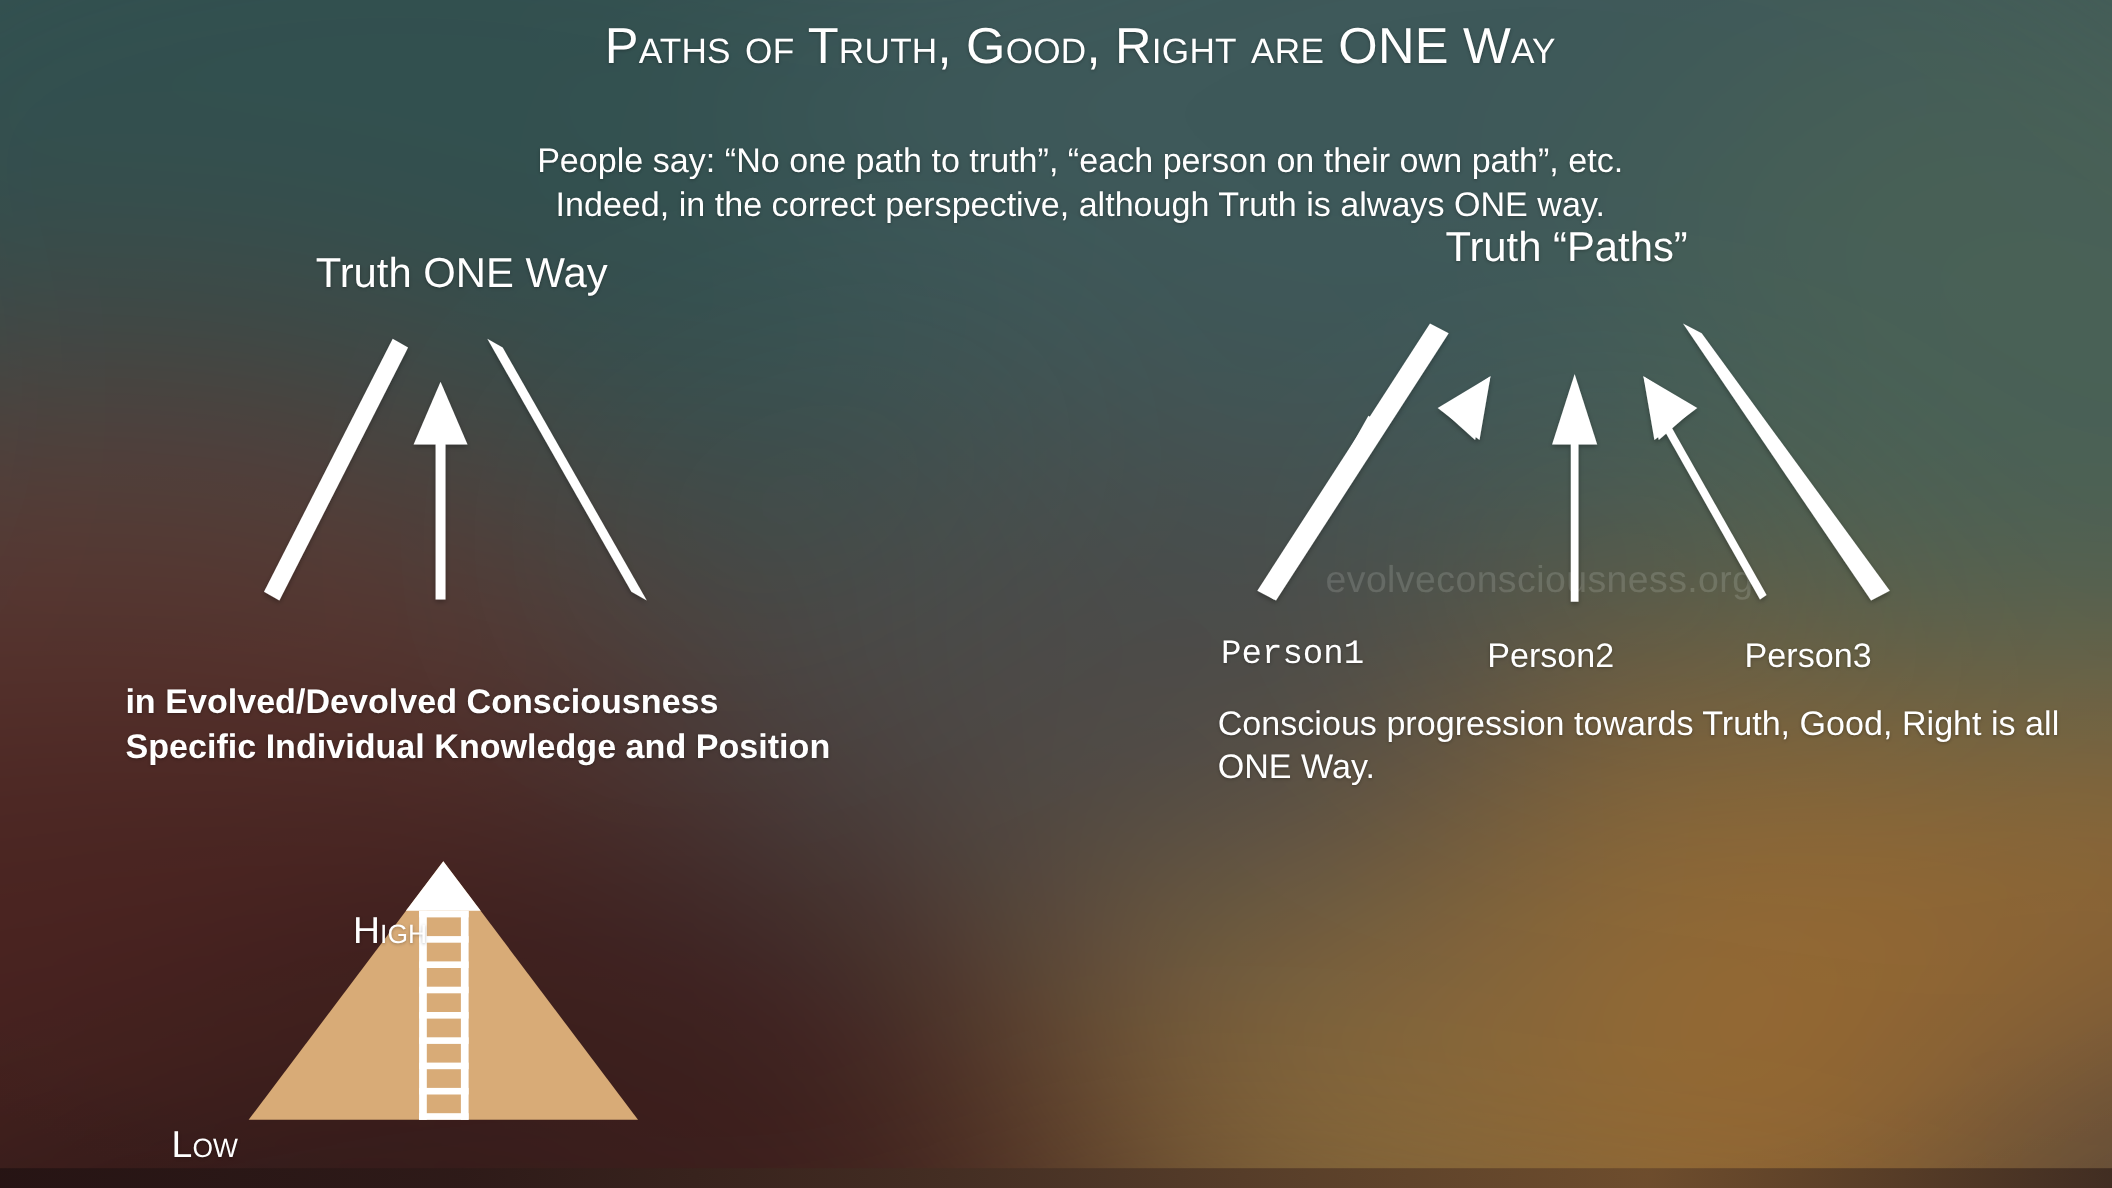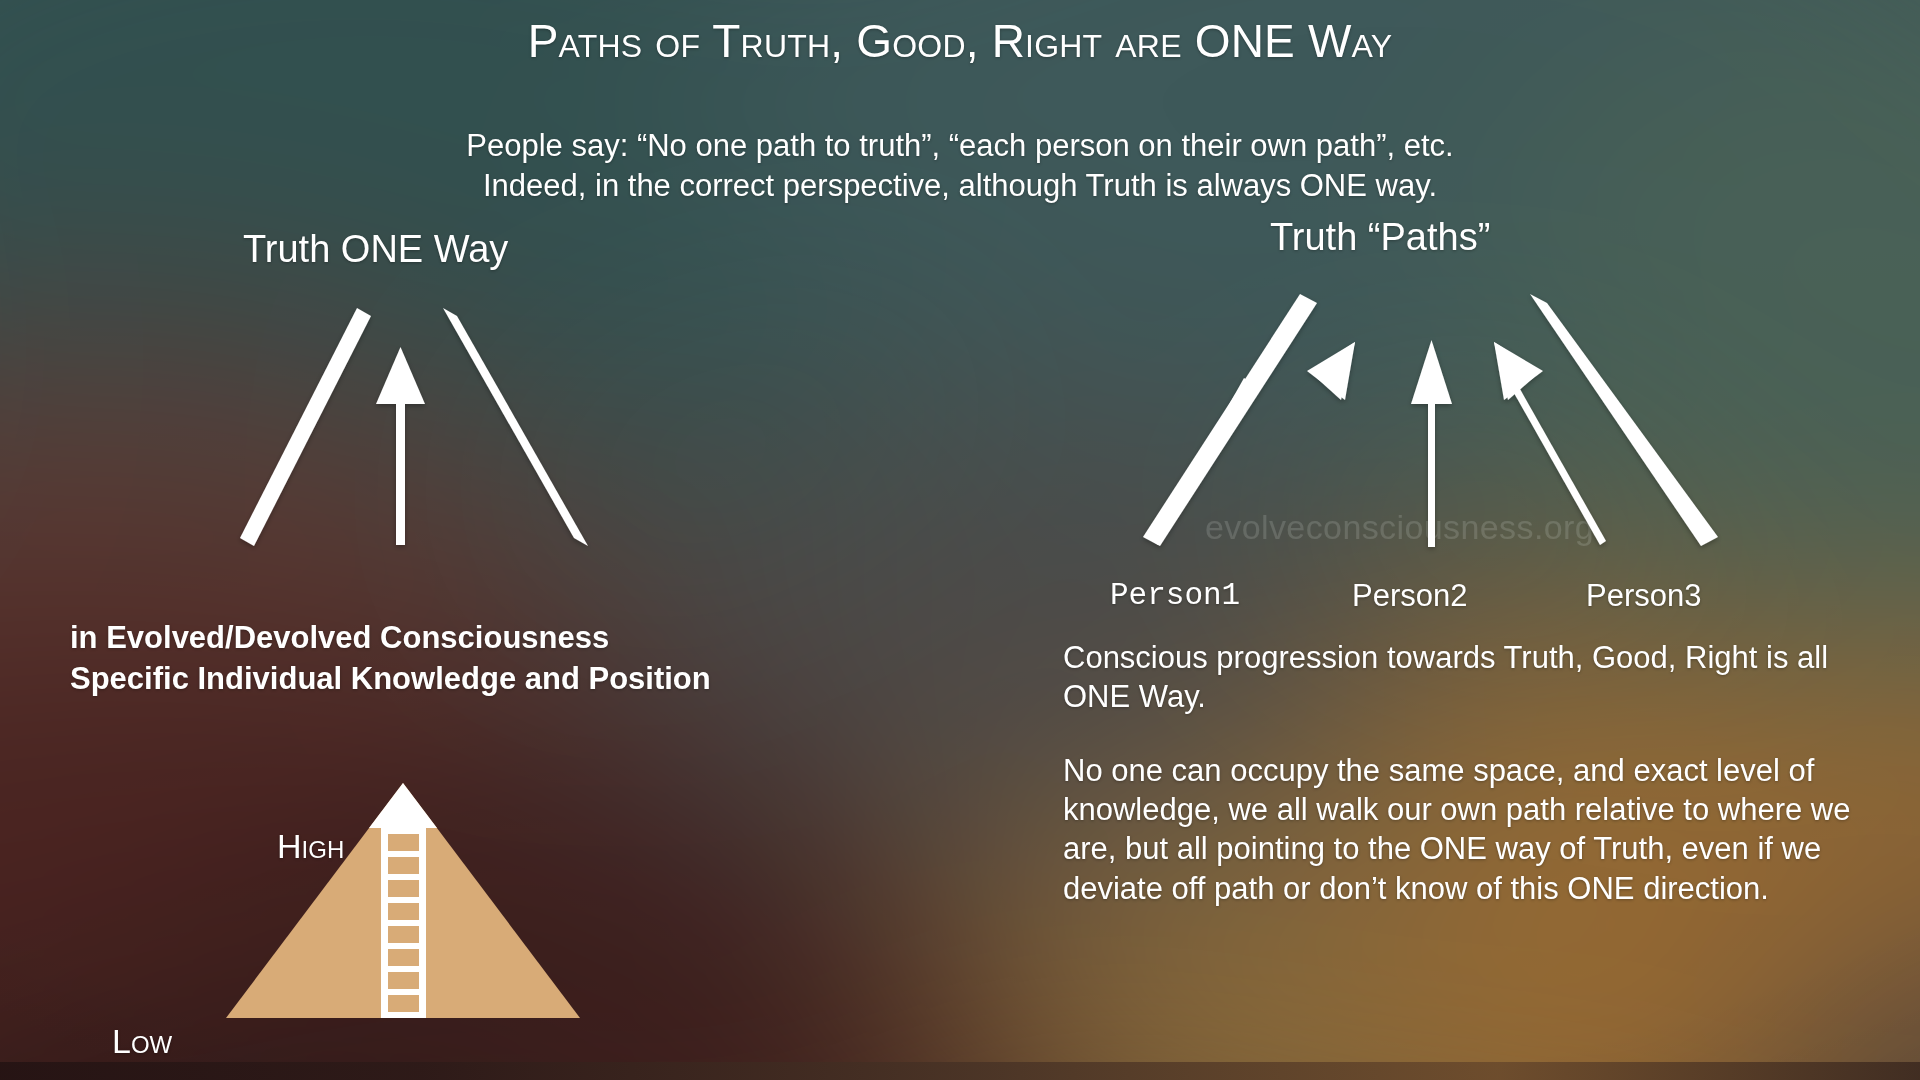--- a/index.html
+++ b/index.html
@@ -35,21 +35,21 @@
   }
   .bg-strip {
     position:absolute; left:0; right:0; bottom:0; height:18px;
     background:linear-gradient(90deg,#241313 0%,#2d1a18 22%,#4a3426 52%,#6a4a2c 78%,#3d2a20 100%);
     opacity:.9;
   }
 
   
   #page { position:absolute; inset:0; z-index:3; }
 
-  .txt { color:#ffffff; text-shadow:0 1px 3px rgba(0,0,0,.30); }
+  .txt { color:#ffffff; text-shadow:0 1px 3px rgba(0,0,0,.30);padding-left:44px; }
 
   
   #title {
     position:absolute; top:14px; left:0; width:1920px;
     text-align:center;
     font-size:46px; font-weight:400; letter-spacing:.2px;
     white-space:nowrap;
   }
   #title .sc { font-variant:small-caps; }
   #title .big { font-size:46px; }
@@ -58,21 +58,21 @@
   #subtitle {
     position:absolute; top:88px; left:0; width:1920px;
     text-align:center; font-size:31px; line-height:1.29;
     font-weight:400;
     margin-top:38px;
   }
 
   
   .head { position:absolute; font-size:38px; font-weight:400; white-space:nowrap; }
   #head-left  { left:243px; top:228px; }
-  #head-right { left:1270px; top:216px; }
+  #head-right { left:1270px; top:204px; }
 
   
   #diagram { position:absolute; left:0; top:0; width:1920px; height:1080px; }
 
   
   #persons { position:absolute; left:1110px; top:578px; width:700px; }
   #persons span {
     position:absolute; font-size:31px; font-weight:400; white-space:nowrap;
   }
   #p1 { left:0px;font-family:Liberation Mono, monospace;   }
@@ -215,21 +215,20 @@
     <span id="p3">Person3</span>
   </div>
 
   <div id="left-caption" class="txt">
     <div>in Evolved/Devolved Consciousness</div>
     <div>Specific Individual Knowledge and Position</div>
   </div>
 
   <div id="right-col" class="txt">
     <p>Conscious progression towards Truth, Good, Right is all ONE Way.</p>
-    <p class="gap">No one can occupy  the same space, and exact level of knowledge, we all walk our own path relative to where we are, but all pointing to the ONE way of Truth, even if we deviate off path or don’t know of this ONE direction.</p>
   </div>
 
   <div id="pyramid-block">
     <div id="lbl-high" class="txt">High</div>
     <div id="lbl-low" class="txt">Low</div>
   </div>
 
 </div>
 
 </body></html>

